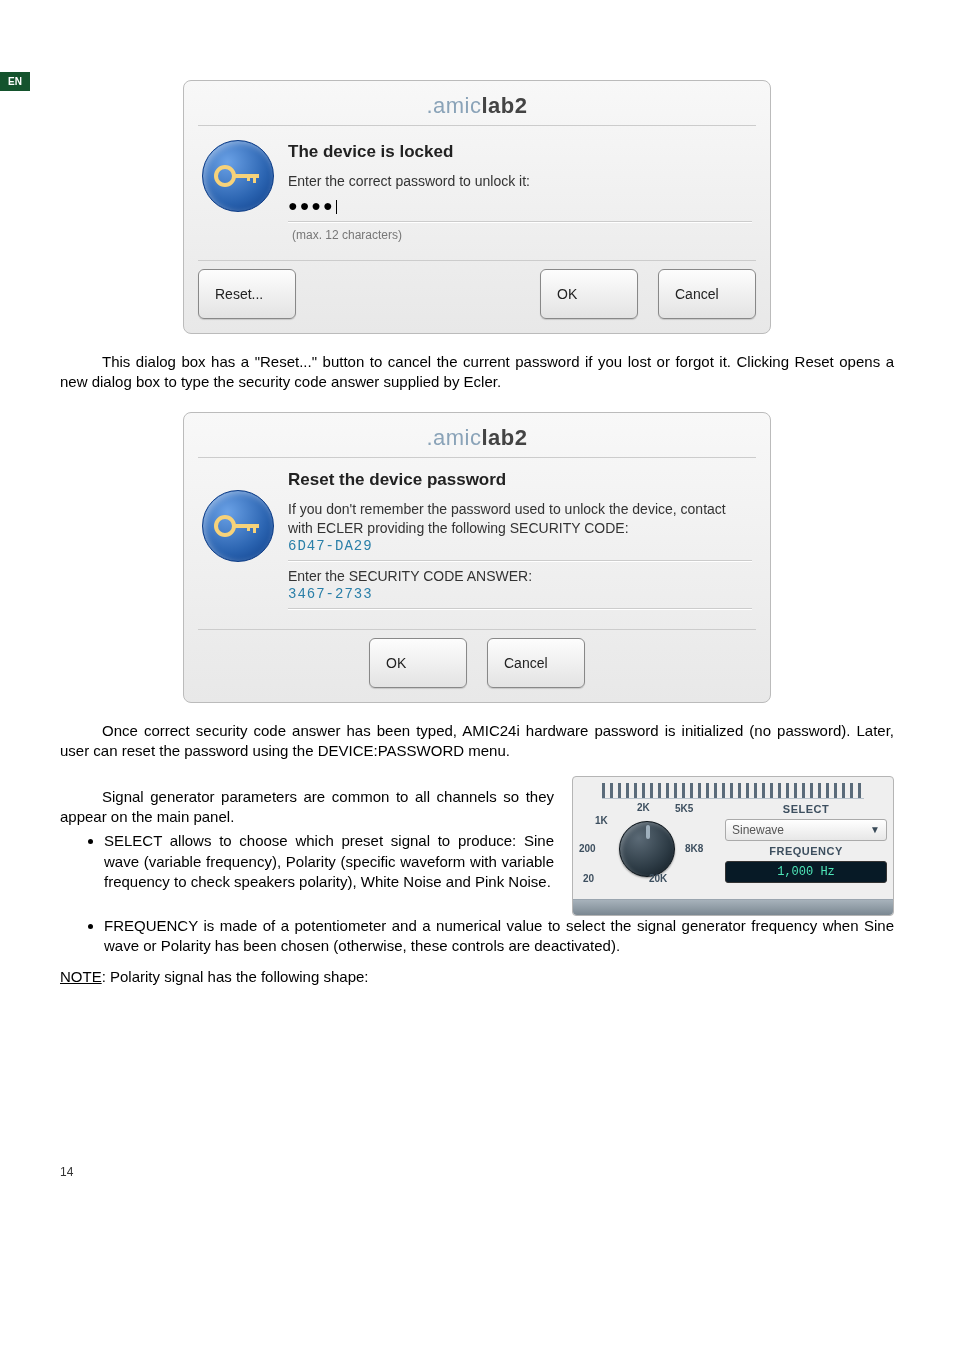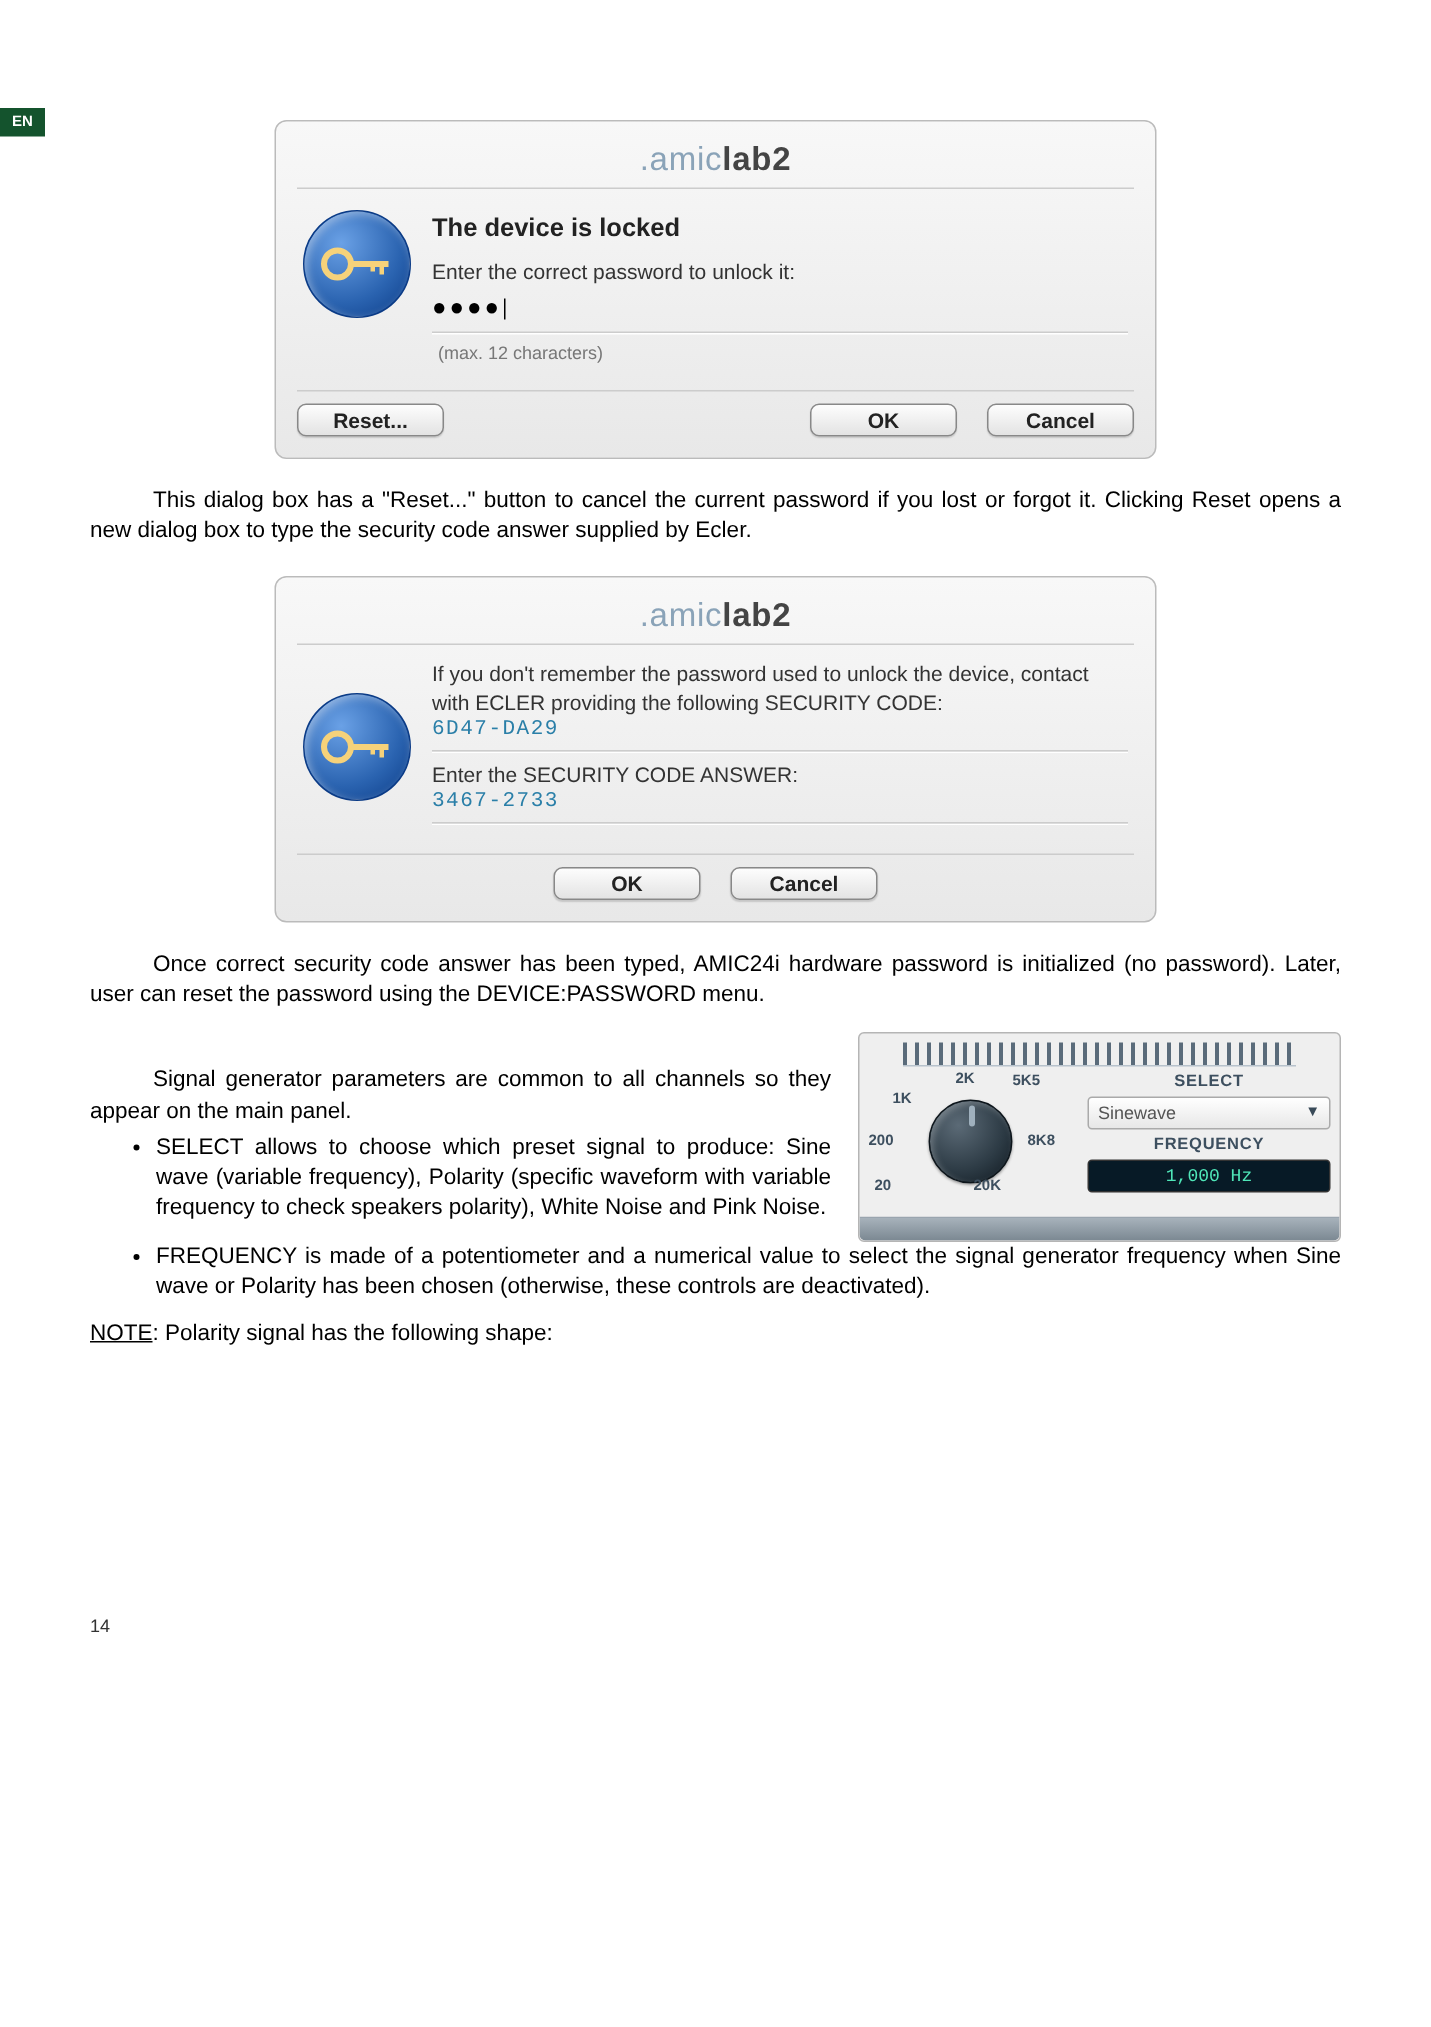--- a/index.html
+++ b/index.html
@@ -80,46 +80,46 @@
     justify-content: space-between;
     align-items: center;
     margin-top: 10px;
     padding-top: 8px;
     border-top: 1px solid #ccc;
   }
   .btn-row.center { justify-content: center; gap: 20px; }
   .btn-right-group { display:flex; gap:20px; }
   .btn {
     min-width: 98px;
-    padding: 2px 16px;
+    padding: 16px 16px;
     border: 1px solid #888;
     border-radius: 6px;
     background: linear-gradient(#fdfdfd, #e3e3e3);
-    font-weight: bold;
+    font-weight: normal;
     font-size: 14px;
-    text-align: center;
+    text-align: left;
     color: #222;
     box-shadow: 0 1px 1px rgba(0,0,0,0.15);
   }
   .para {
     font-size: 15px;
     line-height: 1.35;
     text-align: justify;
     margin: 0 0 14px 0;
   }
   .indent { text-indent: 42px; }
   .section-h {
     font-weight: bold;
     font-size: 15px;
     margin: 8px 0 14px 0;
   }
   .content-wrap {
     display: flex;
     gap: 18px;
-    align-items: flex-end;
+    align-items: center;
     justify-content: space-between;
   }
   .content-left { flex: 1; }
   .sig-panel {
     width: 322px;
     border: 1px solid #b5b5b5;
     border-radius: 4px;
     background: #efefef;
     padding: 4px 6px 2px 6px;
     flex: 0 0 322px;
@@ -262,20 +262,21 @@
     <div class="dialog-body" style="padding-top:2px;">
       <div class="key-icon" style="margin-top:22px;">
         <svg width="50" height="30" viewBox="0 0 50 30">
           <circle cx="12" cy="15" r="9" fill="none" stroke="#f6d27a" stroke-width="4"></circle>
           <rect x="20" y="13" width="26" height="4" fill="#f6d27a"></rect>
           <rect x="40" y="13" width="3" height="9" fill="#f6d27a"></rect>
           <rect x="34" y="13" width="3" height="7" fill="#f6d27a"></rect>
         </svg>
       </div>
       <div class="dialog-right">
+        <div class="d-heading">Reset the device password</div>
         <div class="d-text">If you don't remember the password used to unlock the device, contact with ECLER providing the following SECURITY CODE:</div>
         <div class="d-code">6D47-DA29</div>
         <div class="dialog-sep"></div>
         <div class="d-text">Enter the SECURITY CODE ANSWER:</div>
         <div class="d-code">3467-2733</div>
         <div class="dialog-sep"></div>
       </div>
     </div>
     <div class="btn-row center">
       <div class="btn">OK</div>

